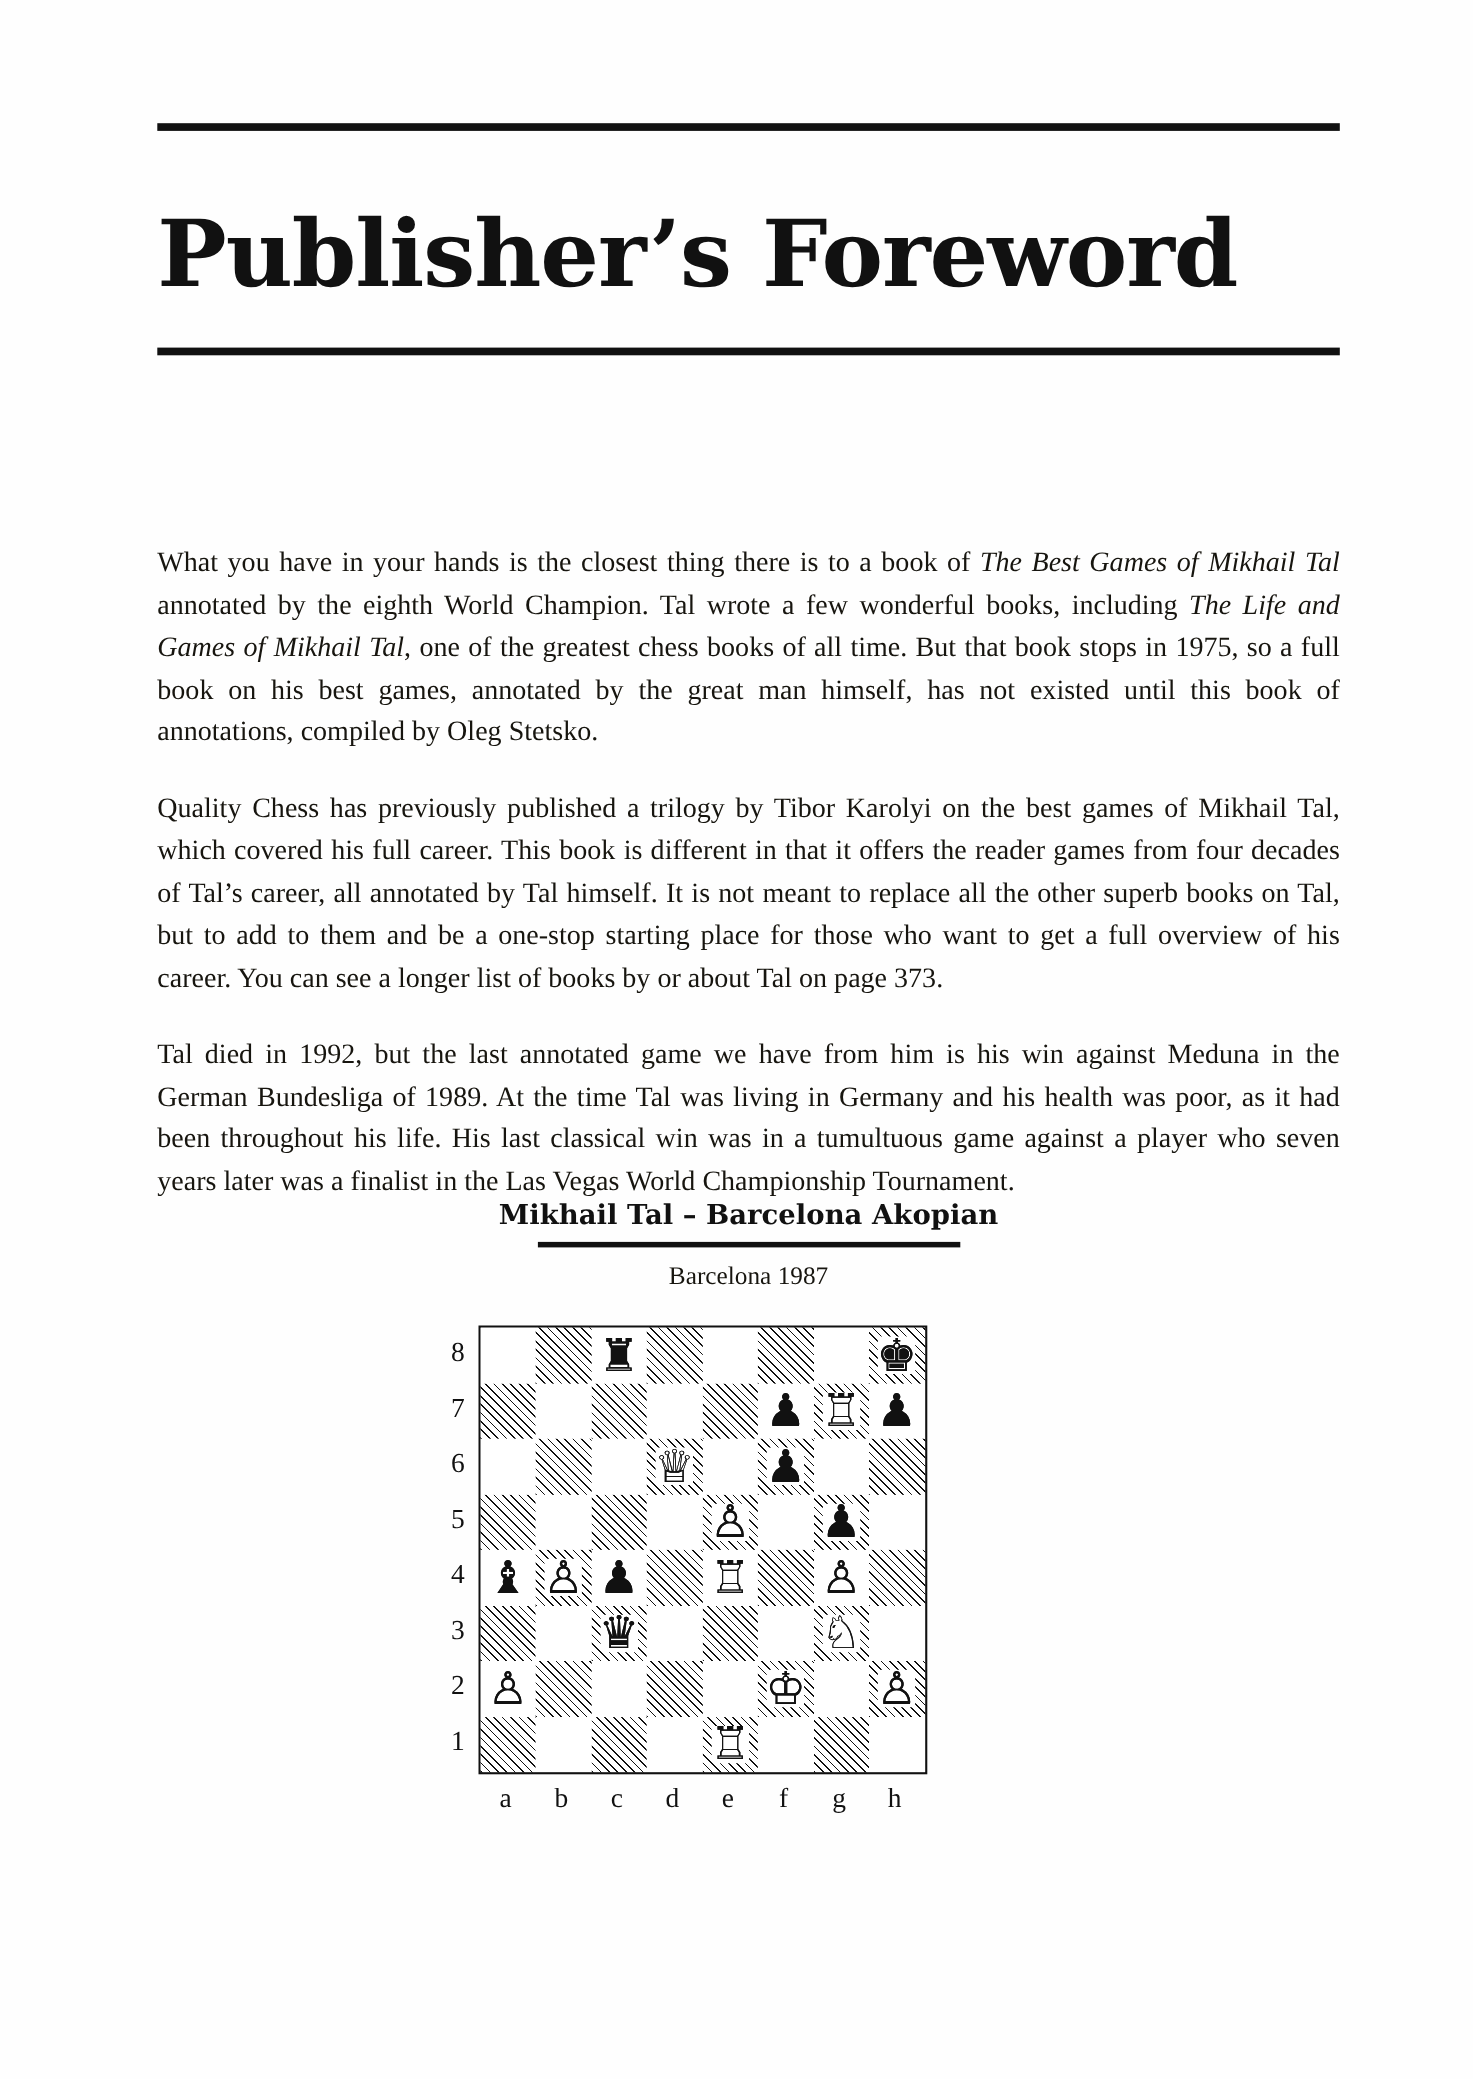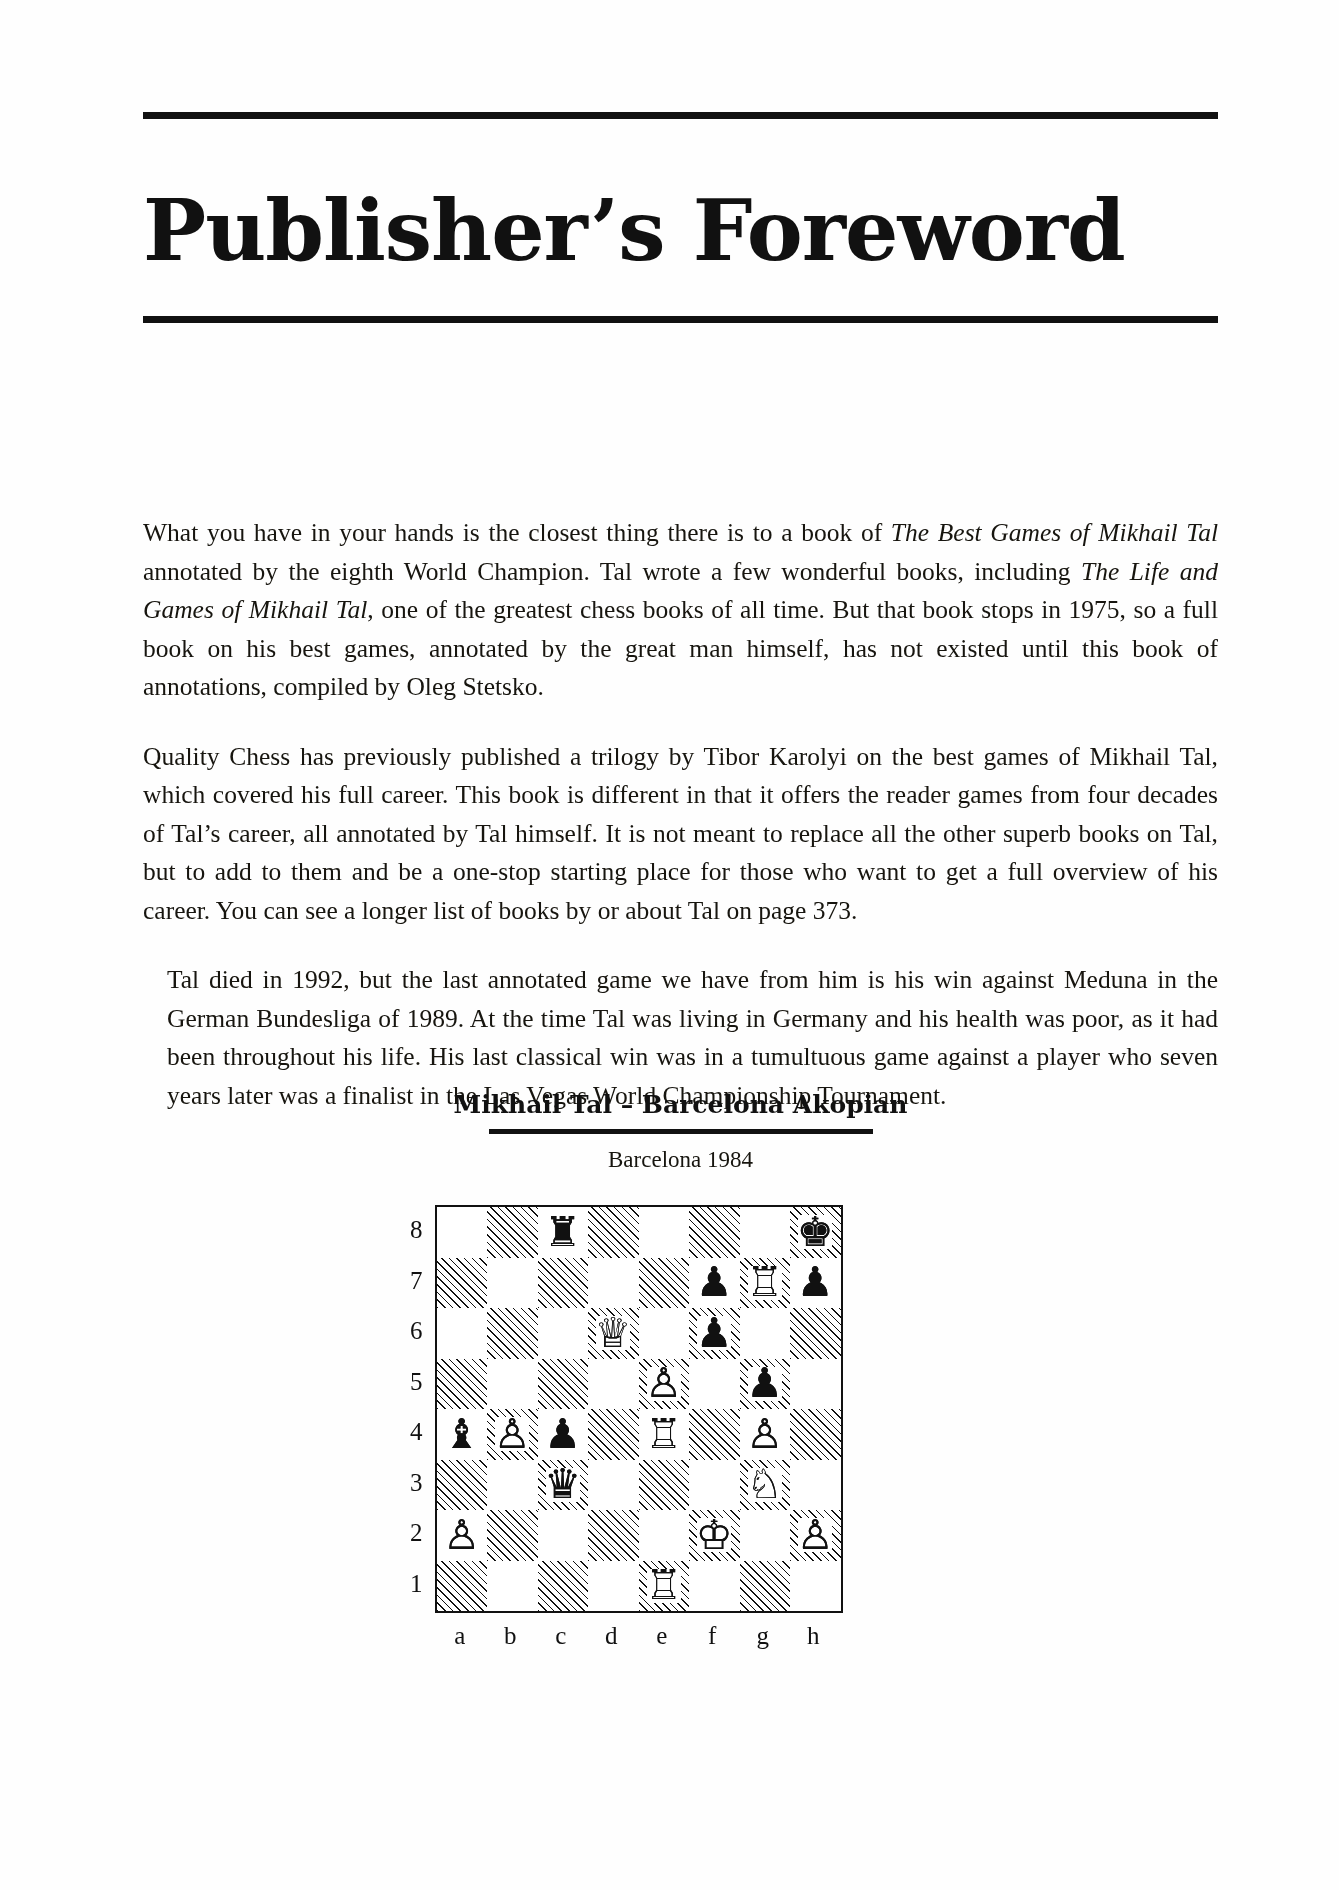--- a/index.html
+++ b/index.html
@@ -44,32 +44,32 @@
     font-size: 84px;
     line-height: 100px;
     letter-spacing: -1px;
     color: #111;
   }
 
   
   .body-col {
     position: absolute;
     left: 143px;
-    top: 514px;
+    top: 492px;
     width: 1075px;
   }
   p.para {
     margin: 0 0 31px 0;
     font-size: 25.5px;
     line-height: 38.5px;
     text-align: justify;
     text-justify: inter-word;
     color: #17150f;
   }
-  p.para:last-child { margin-bottom: 0; margin-left: 24px; }
+  p.para:last-child { margin-bottom: 0; }
   .it { font-style: italic; }
 
   
   .game-header {
     position: absolute;
     left: 143px;
     top: 1090px;
     width: 1075px;
     text-align: center;
   }
@@ -198,21 +198,21 @@
 
   <div class="body-col">
     <p class="para" id="para-1"><span>What you have in your hands is the closest thing there is to a book of </span><span class="it">The Best Games of Mikhail Tal</span><span> annotated by the eighth World Champion. Tal wrote a few wonderful books, including </span><span class="it">The Life and Games of Mikhail Tal</span><span>, one of the greatest chess books of all time. But that book stops in 1975, so a full book on his best games, annotated by the great man himself, has not existed until this book of annotations, compiled by Oleg Stetsko.</span></p>
     <p class="para" id="para-2"><span>Quality Chess has previously published a trilogy by Tibor Karolyi on the best games of Mikhail Tal, which covered his full career. This book is different in that it offers the reader games from four decades of Tal’s career, all annotated by Tal himself. It is not meant to replace all the other superb books on Tal, but to add to them and be a one-stop starting place for those who want to get a full overview of his career. You can see a longer list of books by or about Tal on page 373.</span></p>
     <p class="para" id="para-3"><span>Tal died in 1992, but the last annotated game we have from him is his win against Meduna in the German Bundesliga of 1989. At the time Tal was living in Germany and his health was poor, as it had been throughout his life. His last classical win was in a tumultuous game against a player who seven years later was a finalist in the Las Vegas World Championship Tournament.</span></p>
   </div>
 
   <div class="game-header">
     <div class="players">Mikhail Tal – Barcelona Akopian</div>
     <div class="players-rule"></div>
-    <div class="event">Barcelona 1984</div>
+    <div class="event">Barcelona 1987</div>
   </div>
 
   <div class="board-wrap">
     <div class="board-inner">
       <div class="ranks" id="rank-labels">
           <div class="rank-label">8</div>
           <div class="rank-label">7</div>
           <div class="rank-label">6</div>
           <div class="rank-label">5</div>
           <div class="rank-label">4</div>

